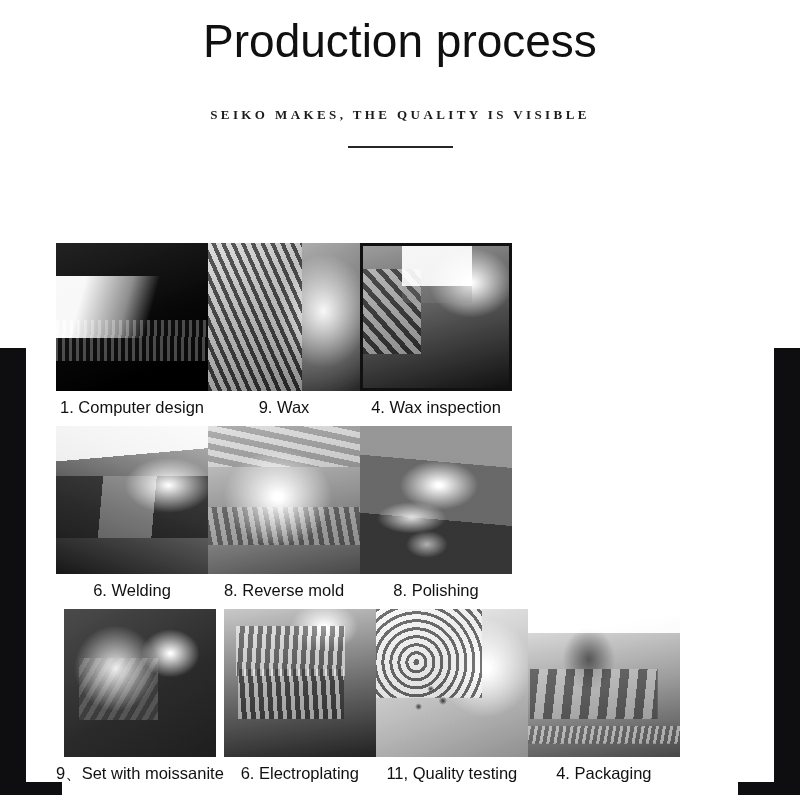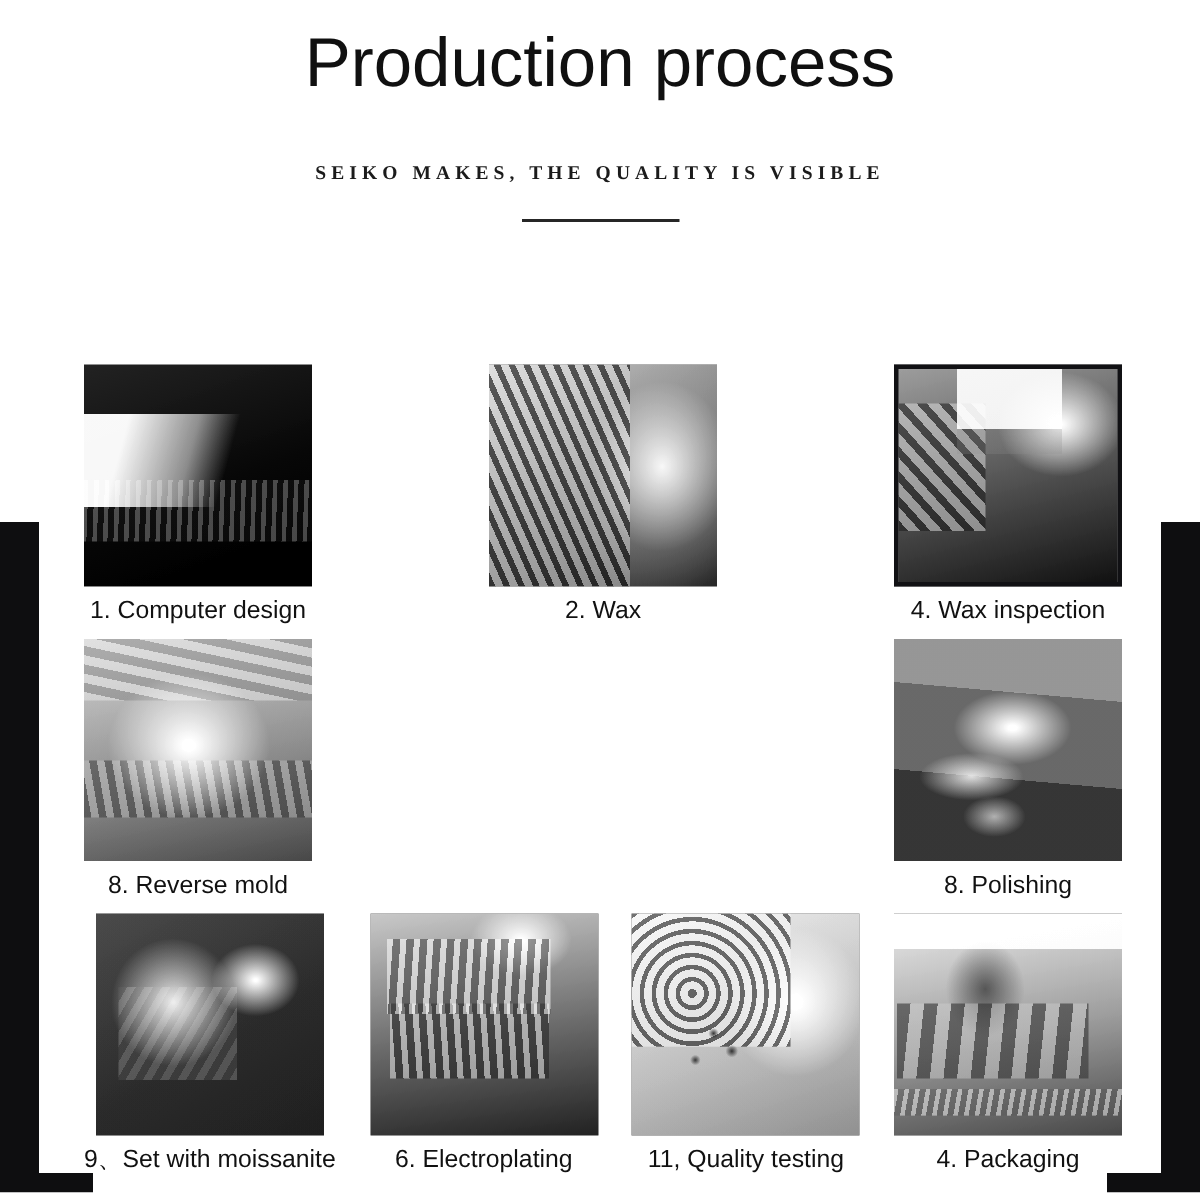--- a/index.html
+++ b/index.html
@@ -71,21 +71,20 @@
 
   
   .grid {
     position: absolute;
     left: 30px;
     top: 243px;
     width: 692px;
   }
   .row {
     display: flex;
-    justify-content: space-between;
     align-items: flex-start;
     margin-bottom: 8px;
   }
   .cell {
     display: flex;
     flex-direction: column;
     align-items: center;
   }
   .thumb {
     width: 152px;
@@ -217,32 +216,38 @@
           <div class="cell">
             <div class="thumb">
               <div class="ph ph-monitor"></div>
             </div>
             <div class="caption">1. Computer design</div>
           </div>
           <div class="cell">
             <div class="thumb">
               <div class="ph ph-wax"></div>
             </div>
-            <div class="caption">2. Wax</div>
+            <div class="caption">9. Wax</div>
           </div>
           <div class="cell">
             <div class="thumb framed">
               <div class="ph ph-waxinsp"></div>
             </div>
             <div class="caption">4. Wax inspection</div>
           </div>
         </div>
         <div class="row">
           <div class="cell">
             <div class="thumb">
+              <div class="ph ph-welding"></div>
+            </div>
+            <div class="caption">6. Welding</div>
+          </div>
+          <div class="cell">
+            <div class="thumb">
               <div class="ph ph-reverse"></div>
             </div>
             <div class="caption">8. Reverse mold</div>
           </div>
           <div class="cell">
             <div class="thumb">
               <div class="ph ph-polishing"></div>
             </div>
             <div class="caption">8. Polishing</div>
           </div>

